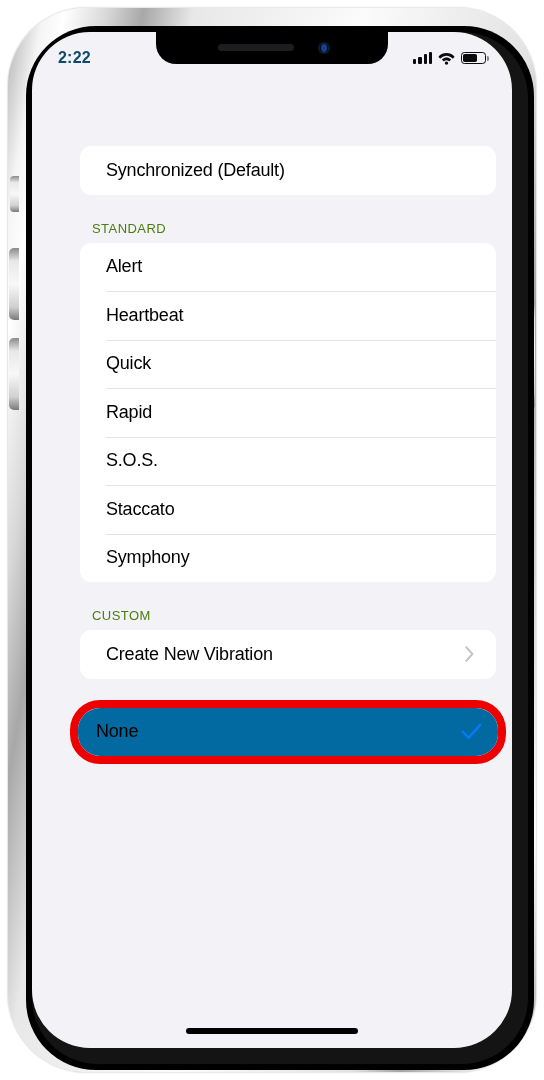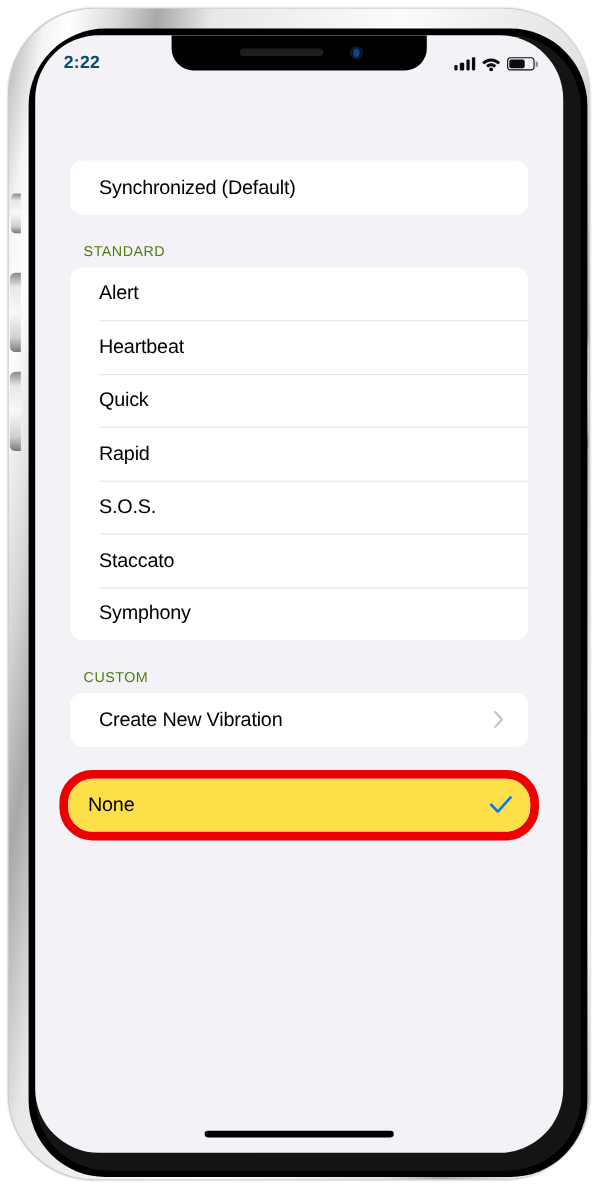--- a/index.html
+++ b/index.html
@@ -228,21 +228,21 @@
     font-size: 19px;
     font-weight: bold;
     color: #000000;
     letter-spacing: -0.2px;
   }
 
   
   #content {
     position: absolute;
     top: 96px;
-    left: 0;
+    left: 16px;
     width: 480px;
     bottom: 0;
   }
 
   .card {
     margin: 0 32px;
     background: #ffffff;
     border-radius: 11px;
     overflow: hidden;
   }
@@ -284,21 +284,21 @@
   #none-highlight-wrapper {
     margin: 21px 22px 0 22px;
     border: 8px solid #ee0000;
     border-radius: 30px;
     background: #ffffff;
     padding: 0;
   }
   #none-card {
     margin: 0;
     border-radius: 22px;
-    background: #fde047;
+    background: #0369a1;
     overflow: hidden;
   }
   #none-card .row { padding-left: 18px; padding-right: 12px; height: 48px; }
 
   
   #top-spacer { height: 18px; }
 
   
   #home-indicator {
     position: absolute;

